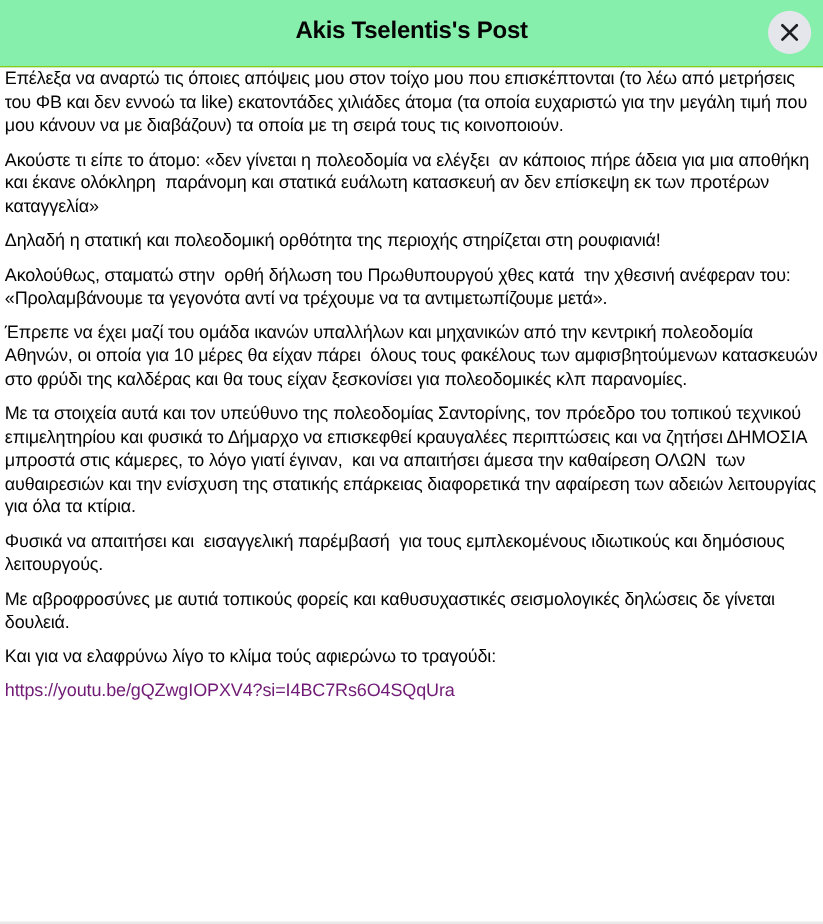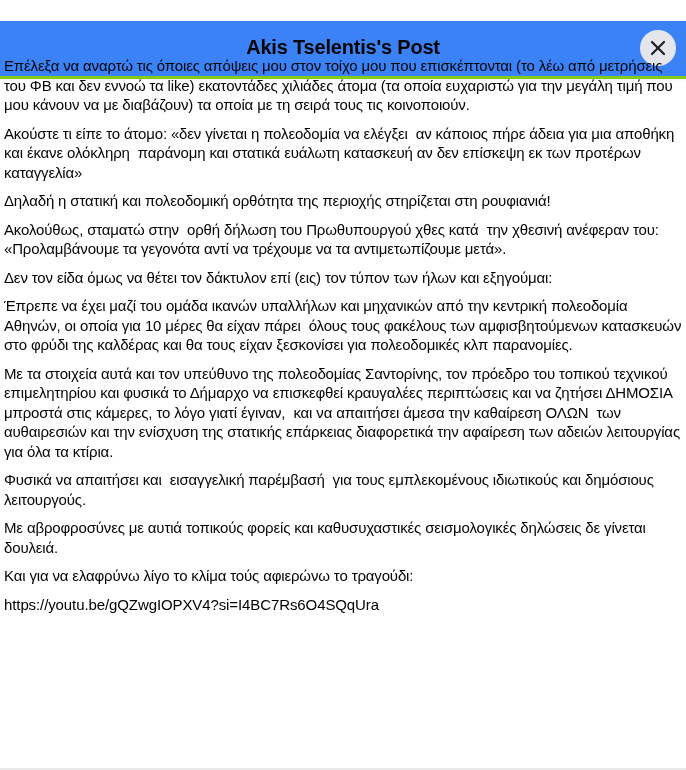--- a/index.html
+++ b/index.html
@@ -13,24 +13,23 @@
       overflow: hidden;
       font-family: "Liberation Sans", "DejaVu Sans", sans-serif;
       color: #050505;
       position: relative;
     }
     .header {
       position: absolute;
       left: 0; top: 0;
       width: 686px;
       height: 55px;
-      border-bottom: 3px solid #84cc16;
+      border-bottom: 1px solid #84cc16;
       box-shadow: 0 1px 2px rgba(0,0,0,0.06);
-      background: #3b82f6;
-      margin-top: 21px;
+      background: #86efac;
     }
     .header-title {
       position: absolute;
       left: 0; right: 0;
       top: 15px;
       text-align: center;
       font-size: 20px;
       font-weight: bold;
       letter-spacing: -0.2px;
       color: #050505;
@@ -58,21 +57,21 @@
     .para {
       font-size: 15px;
       line-height: 19.5px;
       margin: 0 0 9px 0;
       white-space: pre-wrap;
       letter-spacing: -0.15px;
     }
     .link {
       font-size: 15px;
       line-height: 19.5px;
-      color: #000000;
+      color: #701a75;
       text-decoration: none;
       letter-spacing: -0.1px;
       display: inline-block;
     }
     .bottom-bar {
       position: absolute;
       left: 0;
       top: 768px;
       width: 686px;
       height: 2px;
@@ -92,21 +91,20 @@
       </svg>
     </span>
   </div>
 </div>
 
 <div class="content">
   <p class="para">Επέλεξα να αναρτώ τις όποιες απόψεις μου στον τοίχο μου που επισκέπτονται (το λέω από μετρήσεις του ΦΒ και δεν εννοώ τα like) εκατοντάδες χιλιάδες άτομα (τα οποία ευχαριστώ για την μεγάλη τιμή που μου κάνουν να με διαβάζουν) τα οποία με τη σειρά τους τις κοινοποιούν.</p>
   <p class="para">Ακούστε τι είπε το άτομο: «δεν γίνεται η πολεοδομία να ελέγξει  αν κάποιος πήρε άδεια για μια αποθήκη και έκανε ολόκληρη  παράνομη και στατικά ευάλωτη κατασκευή αν δεν επίσκεψη εκ των προτέρων καταγγελία»</p>
   <p class="para">Δηλαδή η στατική και πολεοδομική ορθότητα της περιοχής στηρίζεται στη ρουφιανιά!</p>
   <p class="para">Ακολούθως, σταματώ στην  ορθή δήλωση του Πρωθυπουργού χθες κατά  την χθεσινή ανέφεραν του: «Προλαμβάνουμε τα γεγονότα αντί να τρέχουμε να τα αντιμετωπίζουμε μετά».</p>
-  <p class="para">Δεν τον είδα όμως να θέτει τον δάκτυλον επί (εις) τον τύπον των ήλων και εξηγούμαι:</p>
   <p class="para">Έπρεπε να έχει μαζί του ομάδα ικανών υπαλλήλων και μηχανικών από την κεντρική πολεοδομία Αθηνών, οι οποία για 10 μέρες θα είχαν πάρει  όλους τους φακέλους των αμφισβητούμενων κατασκευών στο φρύδι της καλδέρας και θα τους είχαν ξεσκονίσει για πολεοδομικές κλπ παρανομίες.</p>
   <p class="para">Με τα στοιχεία αυτά και τον υπεύθυνο της πολεοδομίας Σαντορίνης, τον πρόεδρο του τοπικού τεχνικού επιμελητηρίου και φυσικά το Δήμαρχο να επισκεφθεί κραυγαλέες περιπτώσεις και να ζητήσει ΔΗΜΟΣΙΑ μπροστά στις κάμερες, το λόγο γιατί έγιναν,  και να απαιτήσει άμεσα την καθαίρεση ΟΛΩΝ  των αυθαιρεσιών και την ενίσχυση της στατικής επάρκειας διαφορετικά την αφαίρεση των αδειών λειτουργίας για όλα τα κτίρια.</p>
   <p class="para">Φυσικά να απαιτήσει και  εισαγγελική παρέμβασή  για τους εμπλεκομένους ιδιωτικούς και δημόσιους λειτουργούς.</p>
   <p class="para">Με αβροφροσύνες με αυτιά τοπικούς φορείς και καθυσυχαστικές σεισμολογικές δηλώσεις δε γίνεται δουλειά.</p>
   <p class="para">Και για να ελαφρύνω λίγο το κλίμα τούς αφιερώνω το τραγούδι:</p>
   <a class="link">https://youtu.be/gQZwgIOPXV4?si=I4BC7Rs6O4SQqUra</a>
 </div>
 
 <div class="bottom-bar"></div>
 

